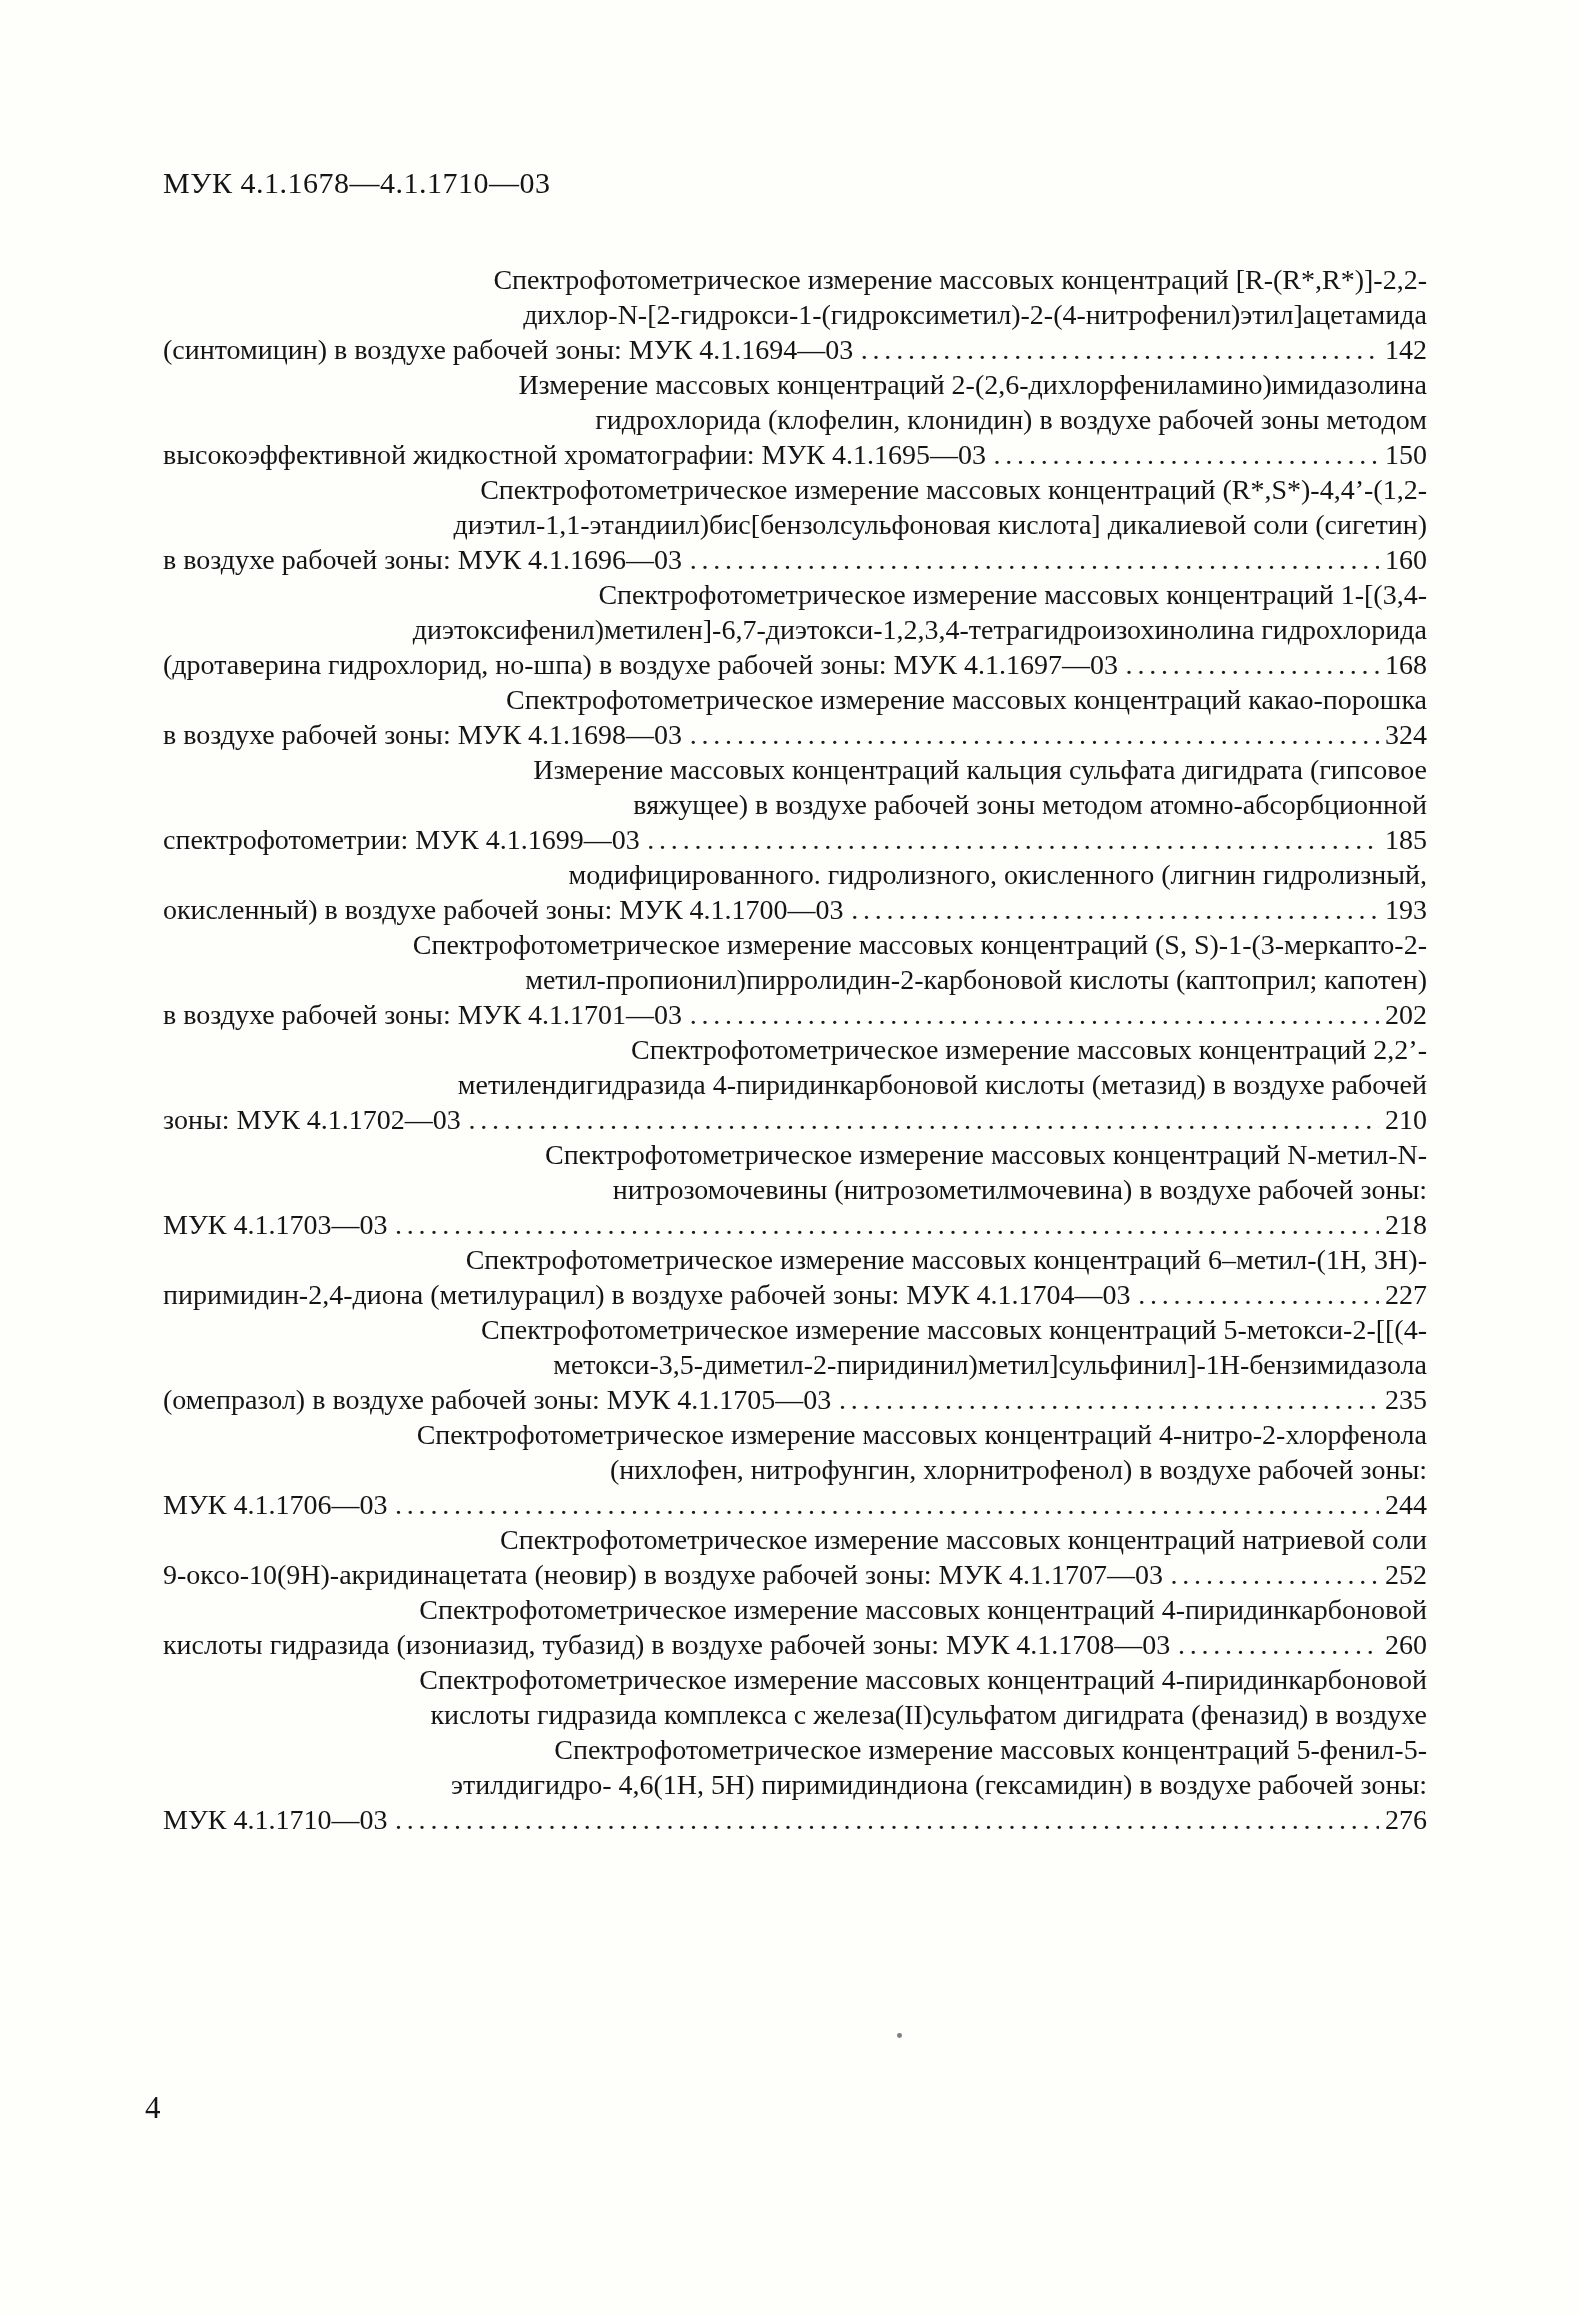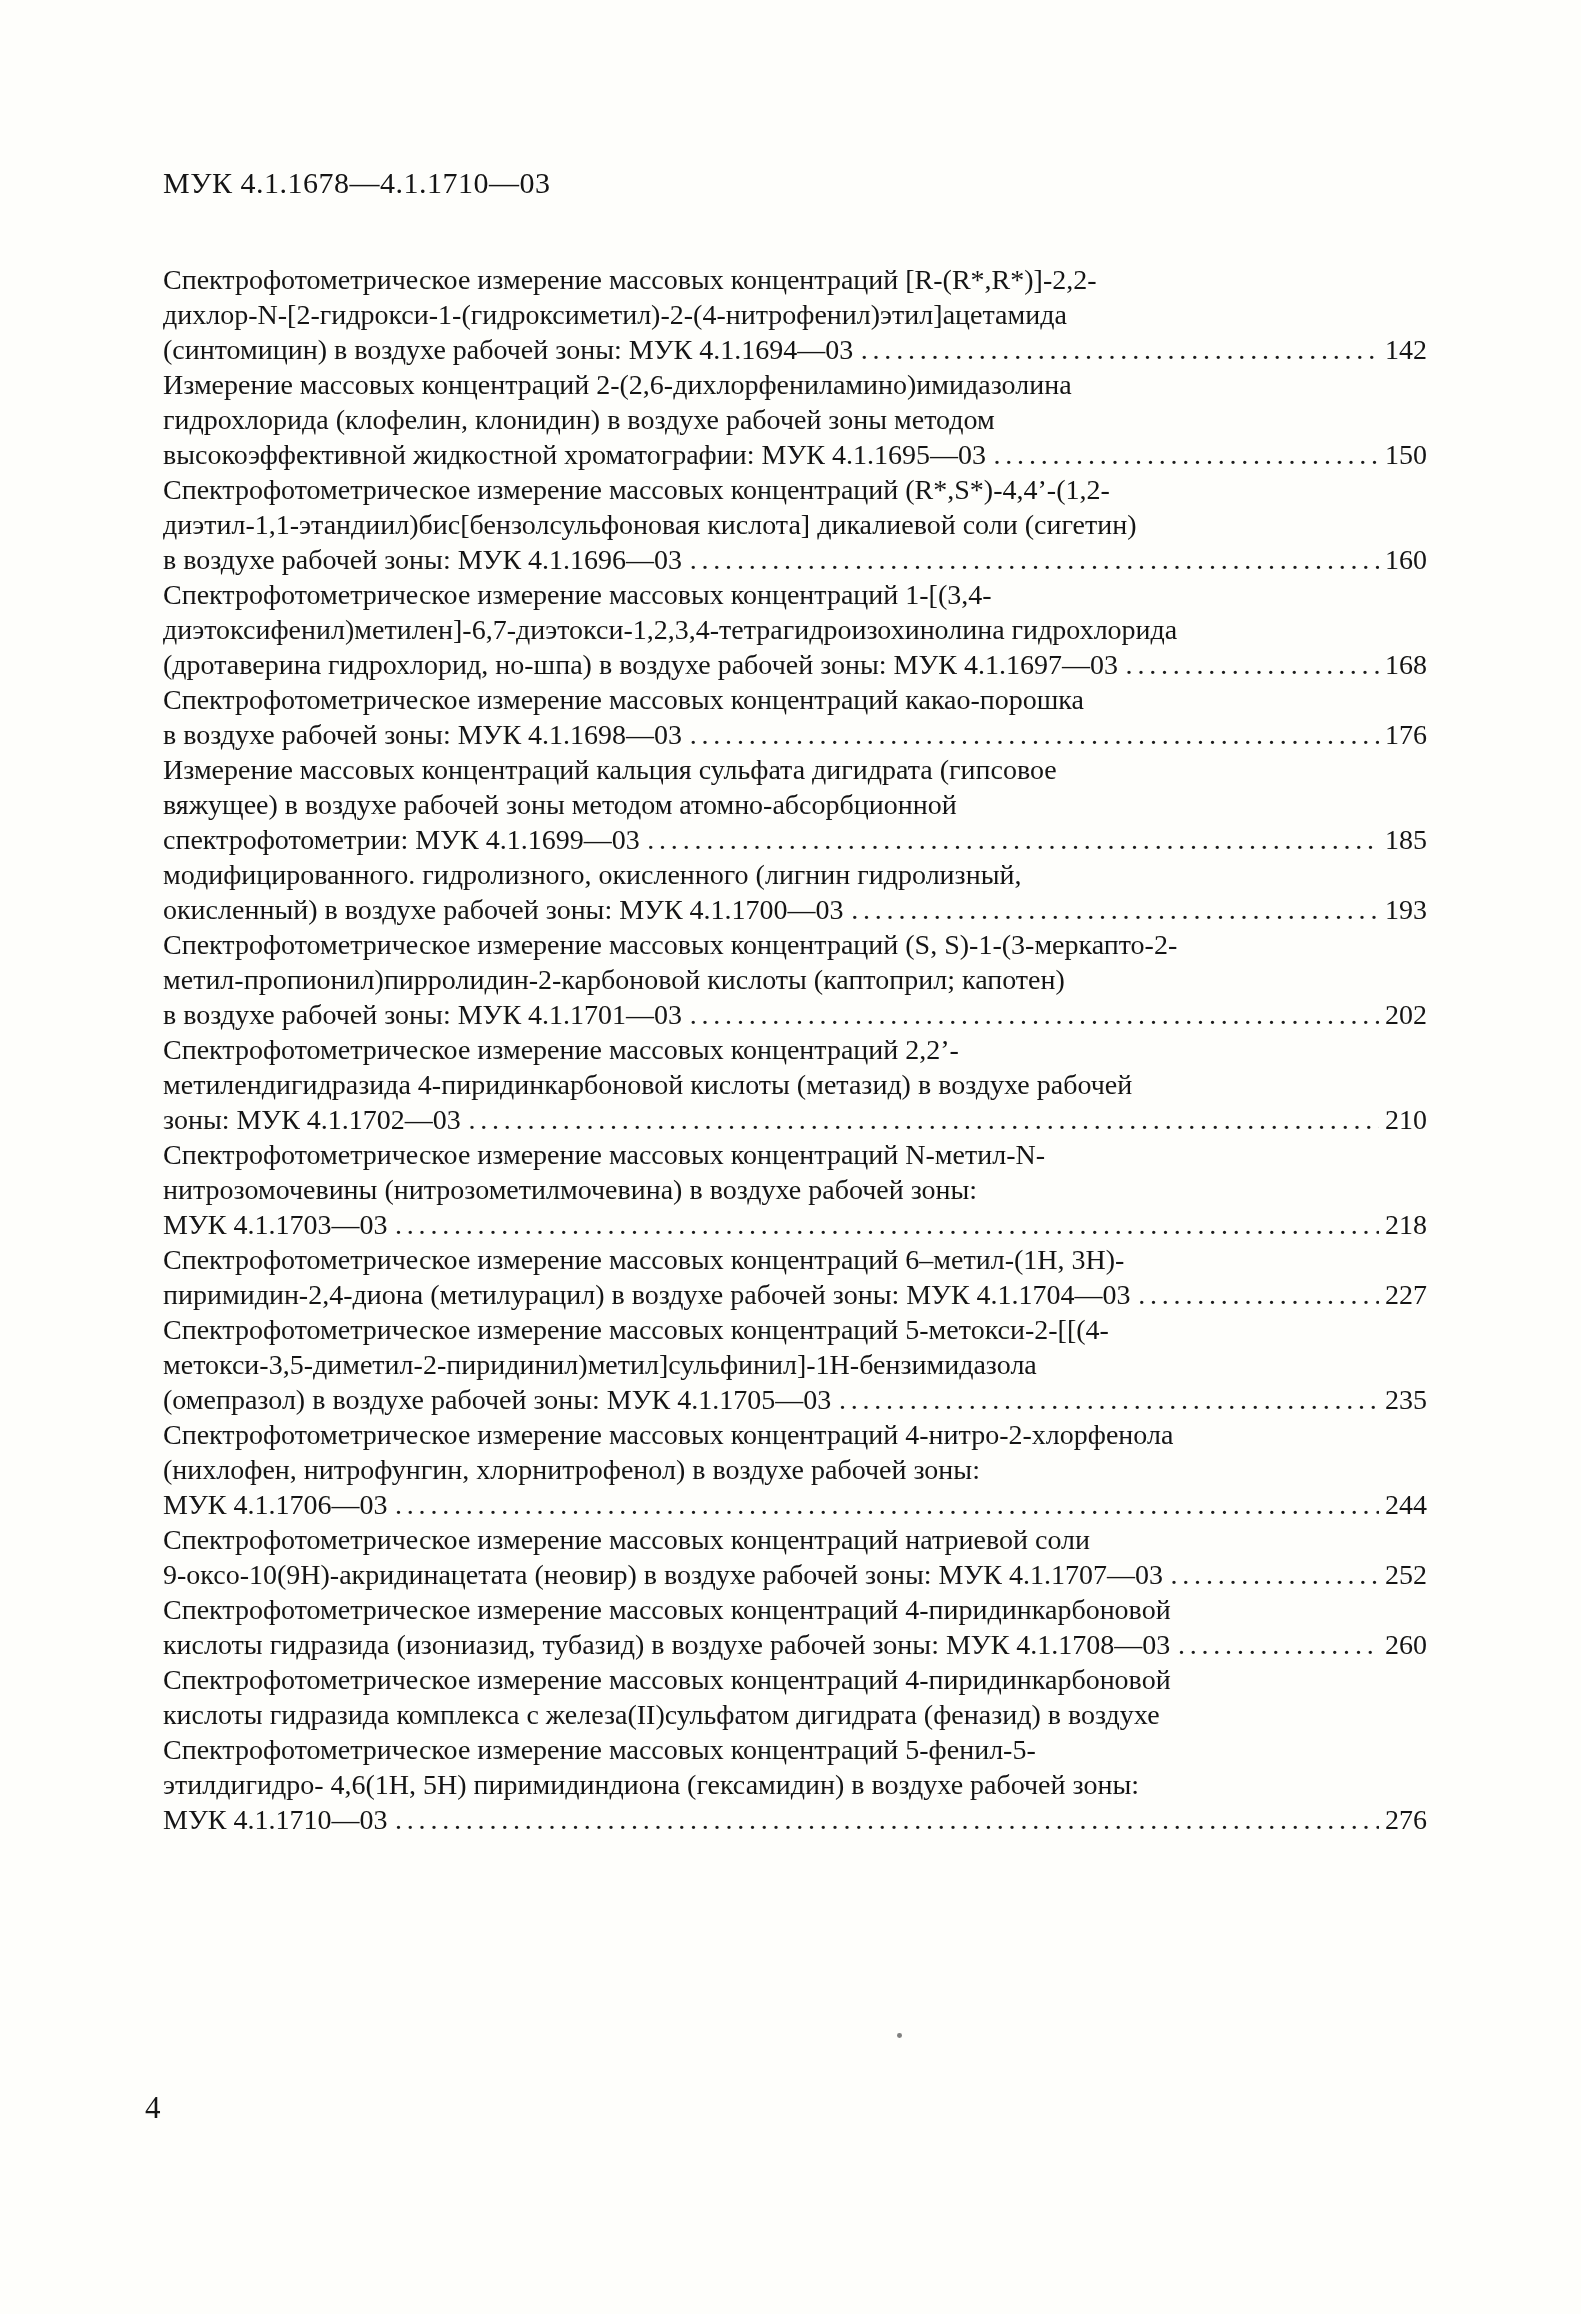--- a/index.html
+++ b/index.html
@@ -19,21 +19,21 @@
     left: 163px;
     top: 164px;
     width: 1264px;
   }
   .doc-header {
     font-size: 30px;
     line-height: 38px;
     letter-spacing: 0.5px;
     margin-bottom: 60px;
   }
-  .toc { width: 100%; }
+  .toc { width: 100%; text-align: right; }
   .entry {
     font-size: 28px;
     line-height: 35px;
   }
   .line { white-space: nowrap; }
   .line.last { display: flex; align-items: baseline; }
   .line.last .text { flex: 0 1 auto; white-space: nowrap; }
   .dots {
     flex: 1 1 0;
     overflow: hidden;
@@ -105,21 +105,21 @@
             <span class="text">(дротаверина гидрохлорид, но-шпа) в воздухе рабочей зоны: МУК 4.1.1697—03</span>
             <span class="dots"></span>
             <span class="pagenum">168</span>
           </div>
         </div>
         <div class="entry">
           <div class="line">Спектрофотометрическое измерение массовых концентраций какао-порошка</div>
           <div class="line last">
             <span class="text">в воздухе рабочей зоны: МУК 4.1.1698—03</span>
             <span class="dots"></span>
-            <span class="pagenum">176</span>
+            <span class="pagenum">324</span>
           </div>
         </div>
         <div class="entry">
           <div class="line">Измерение массовых концентраций кальция сульфата дигидрата (гипсовое</div>
           <div class="line">вяжущее) в воздухе рабочей зоны методом атомно-абсорбционной</div>
           <div class="line last">
             <span class="text">спектрофотометрии: МУК 4.1.1699—03</span>
             <span class="dots"></span>
             <span class="pagenum">185</span>
           </div>

